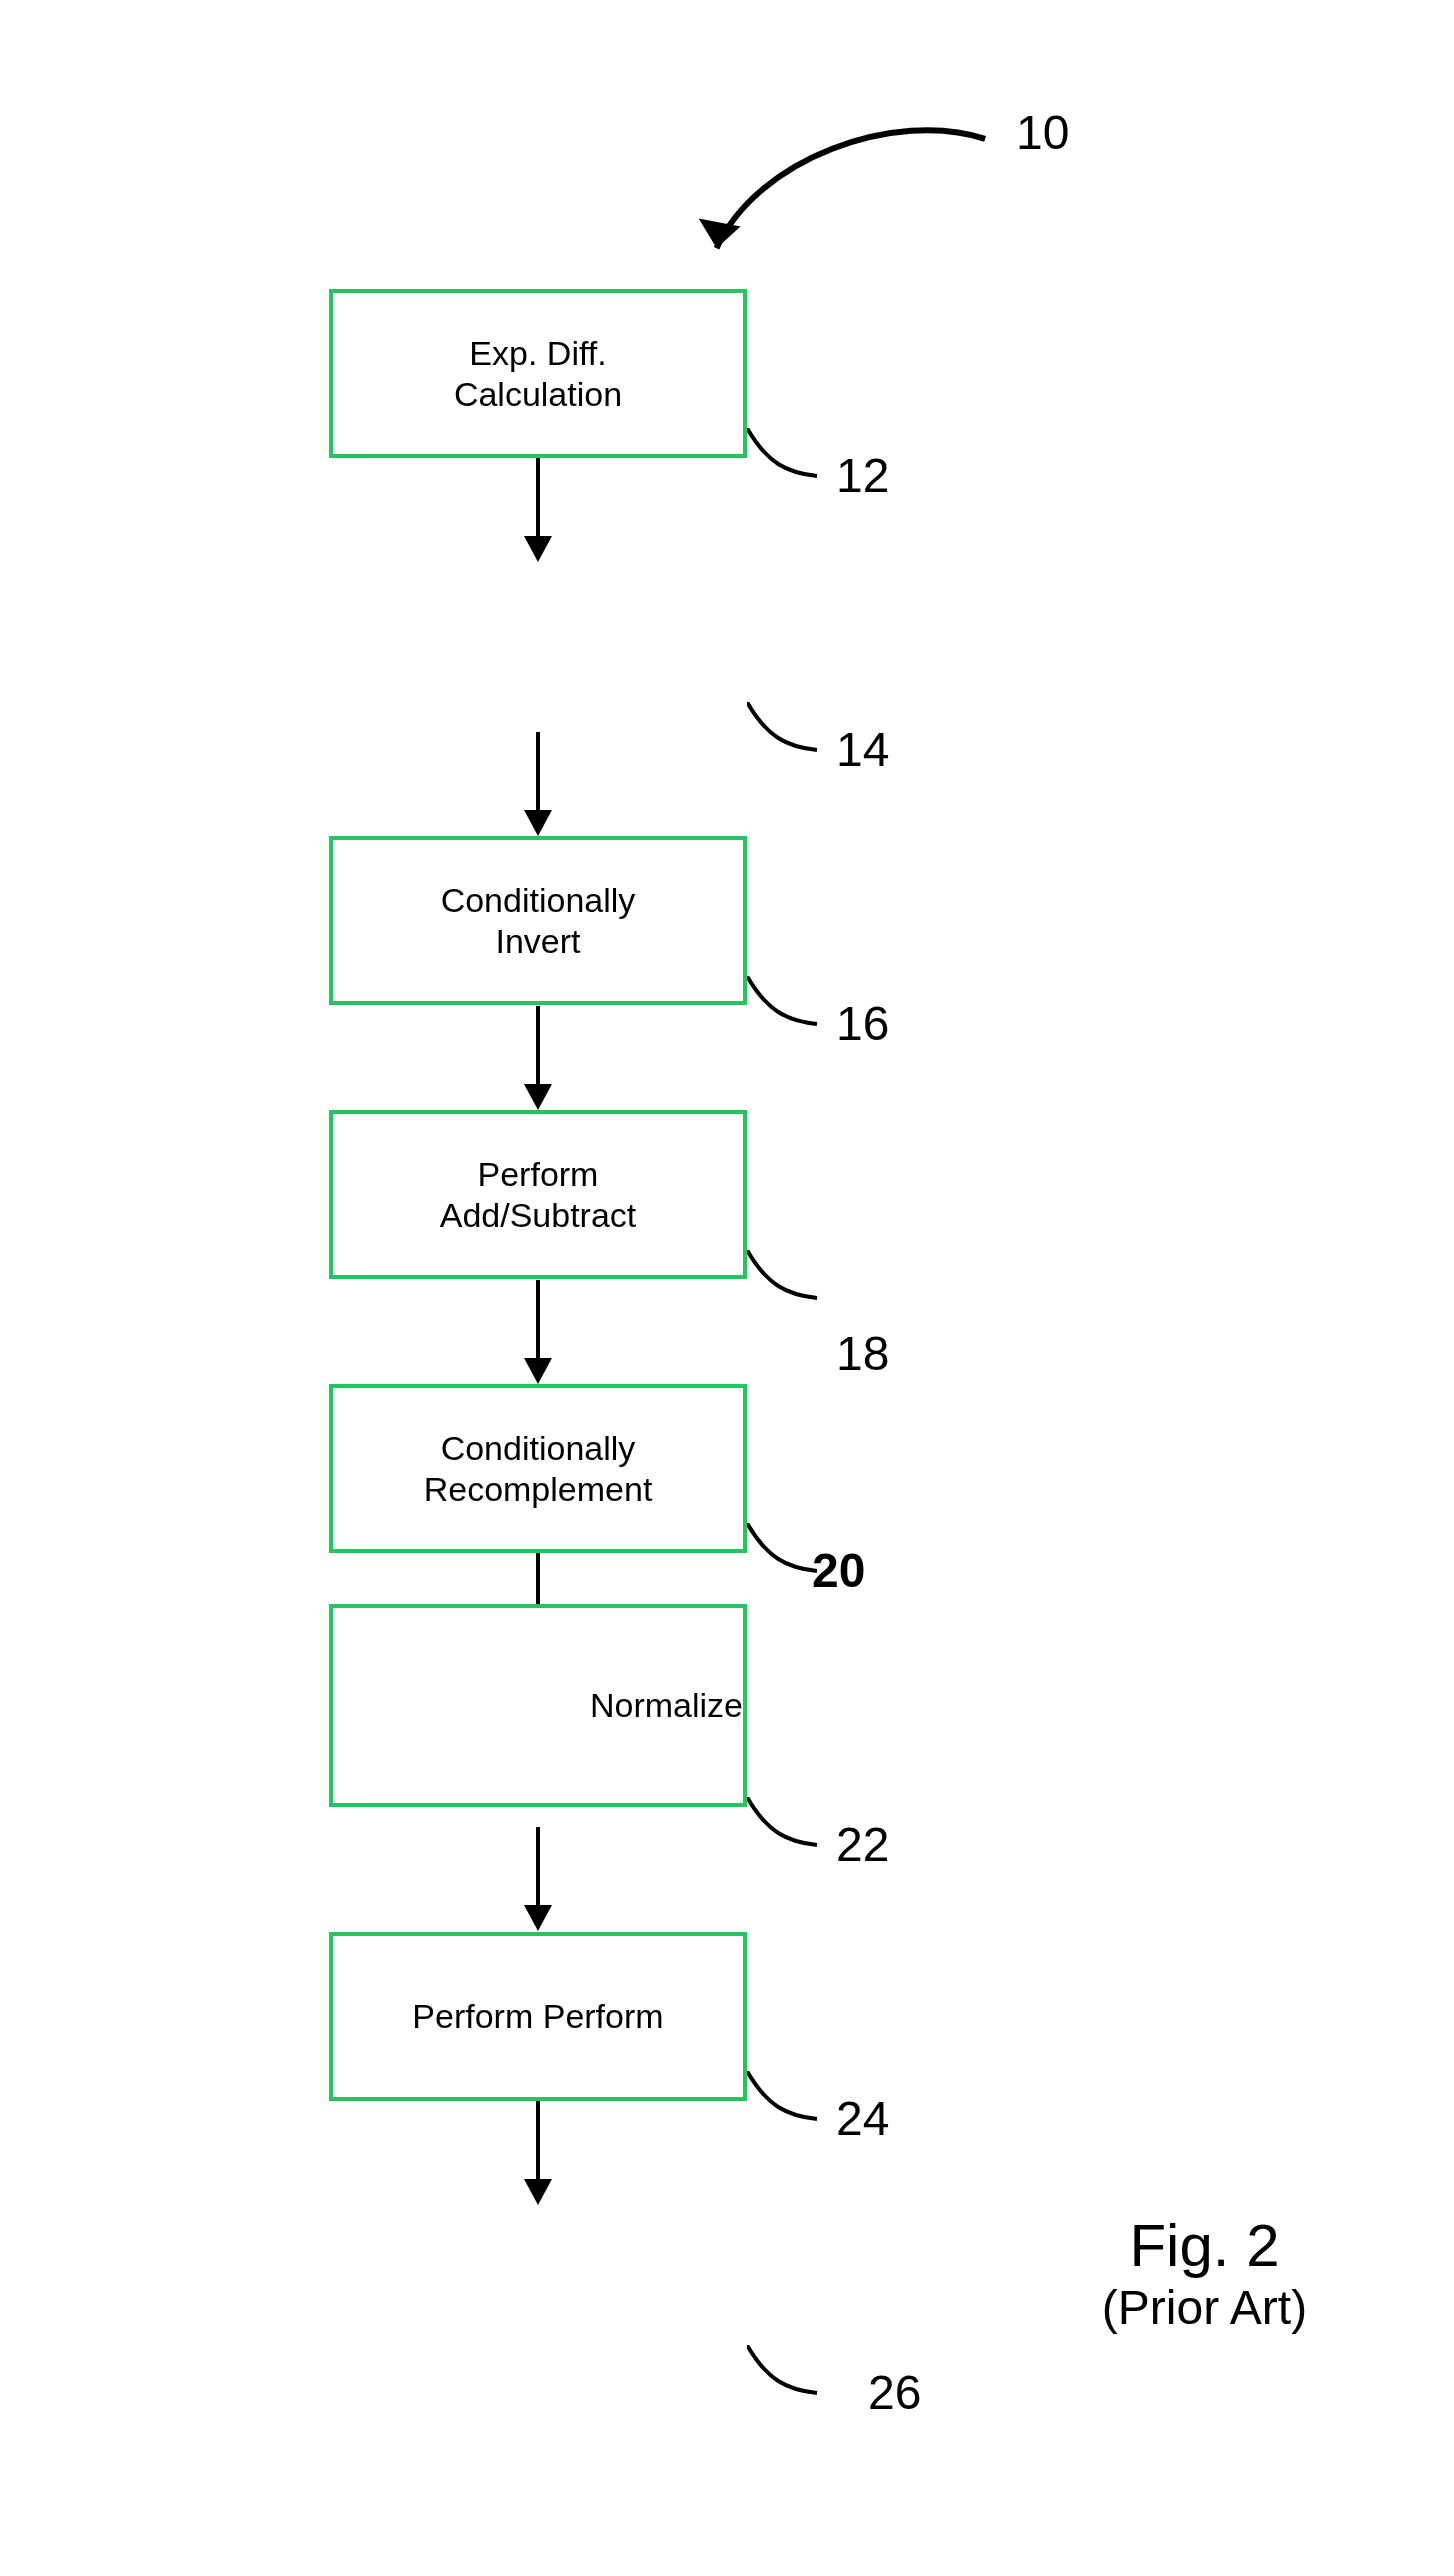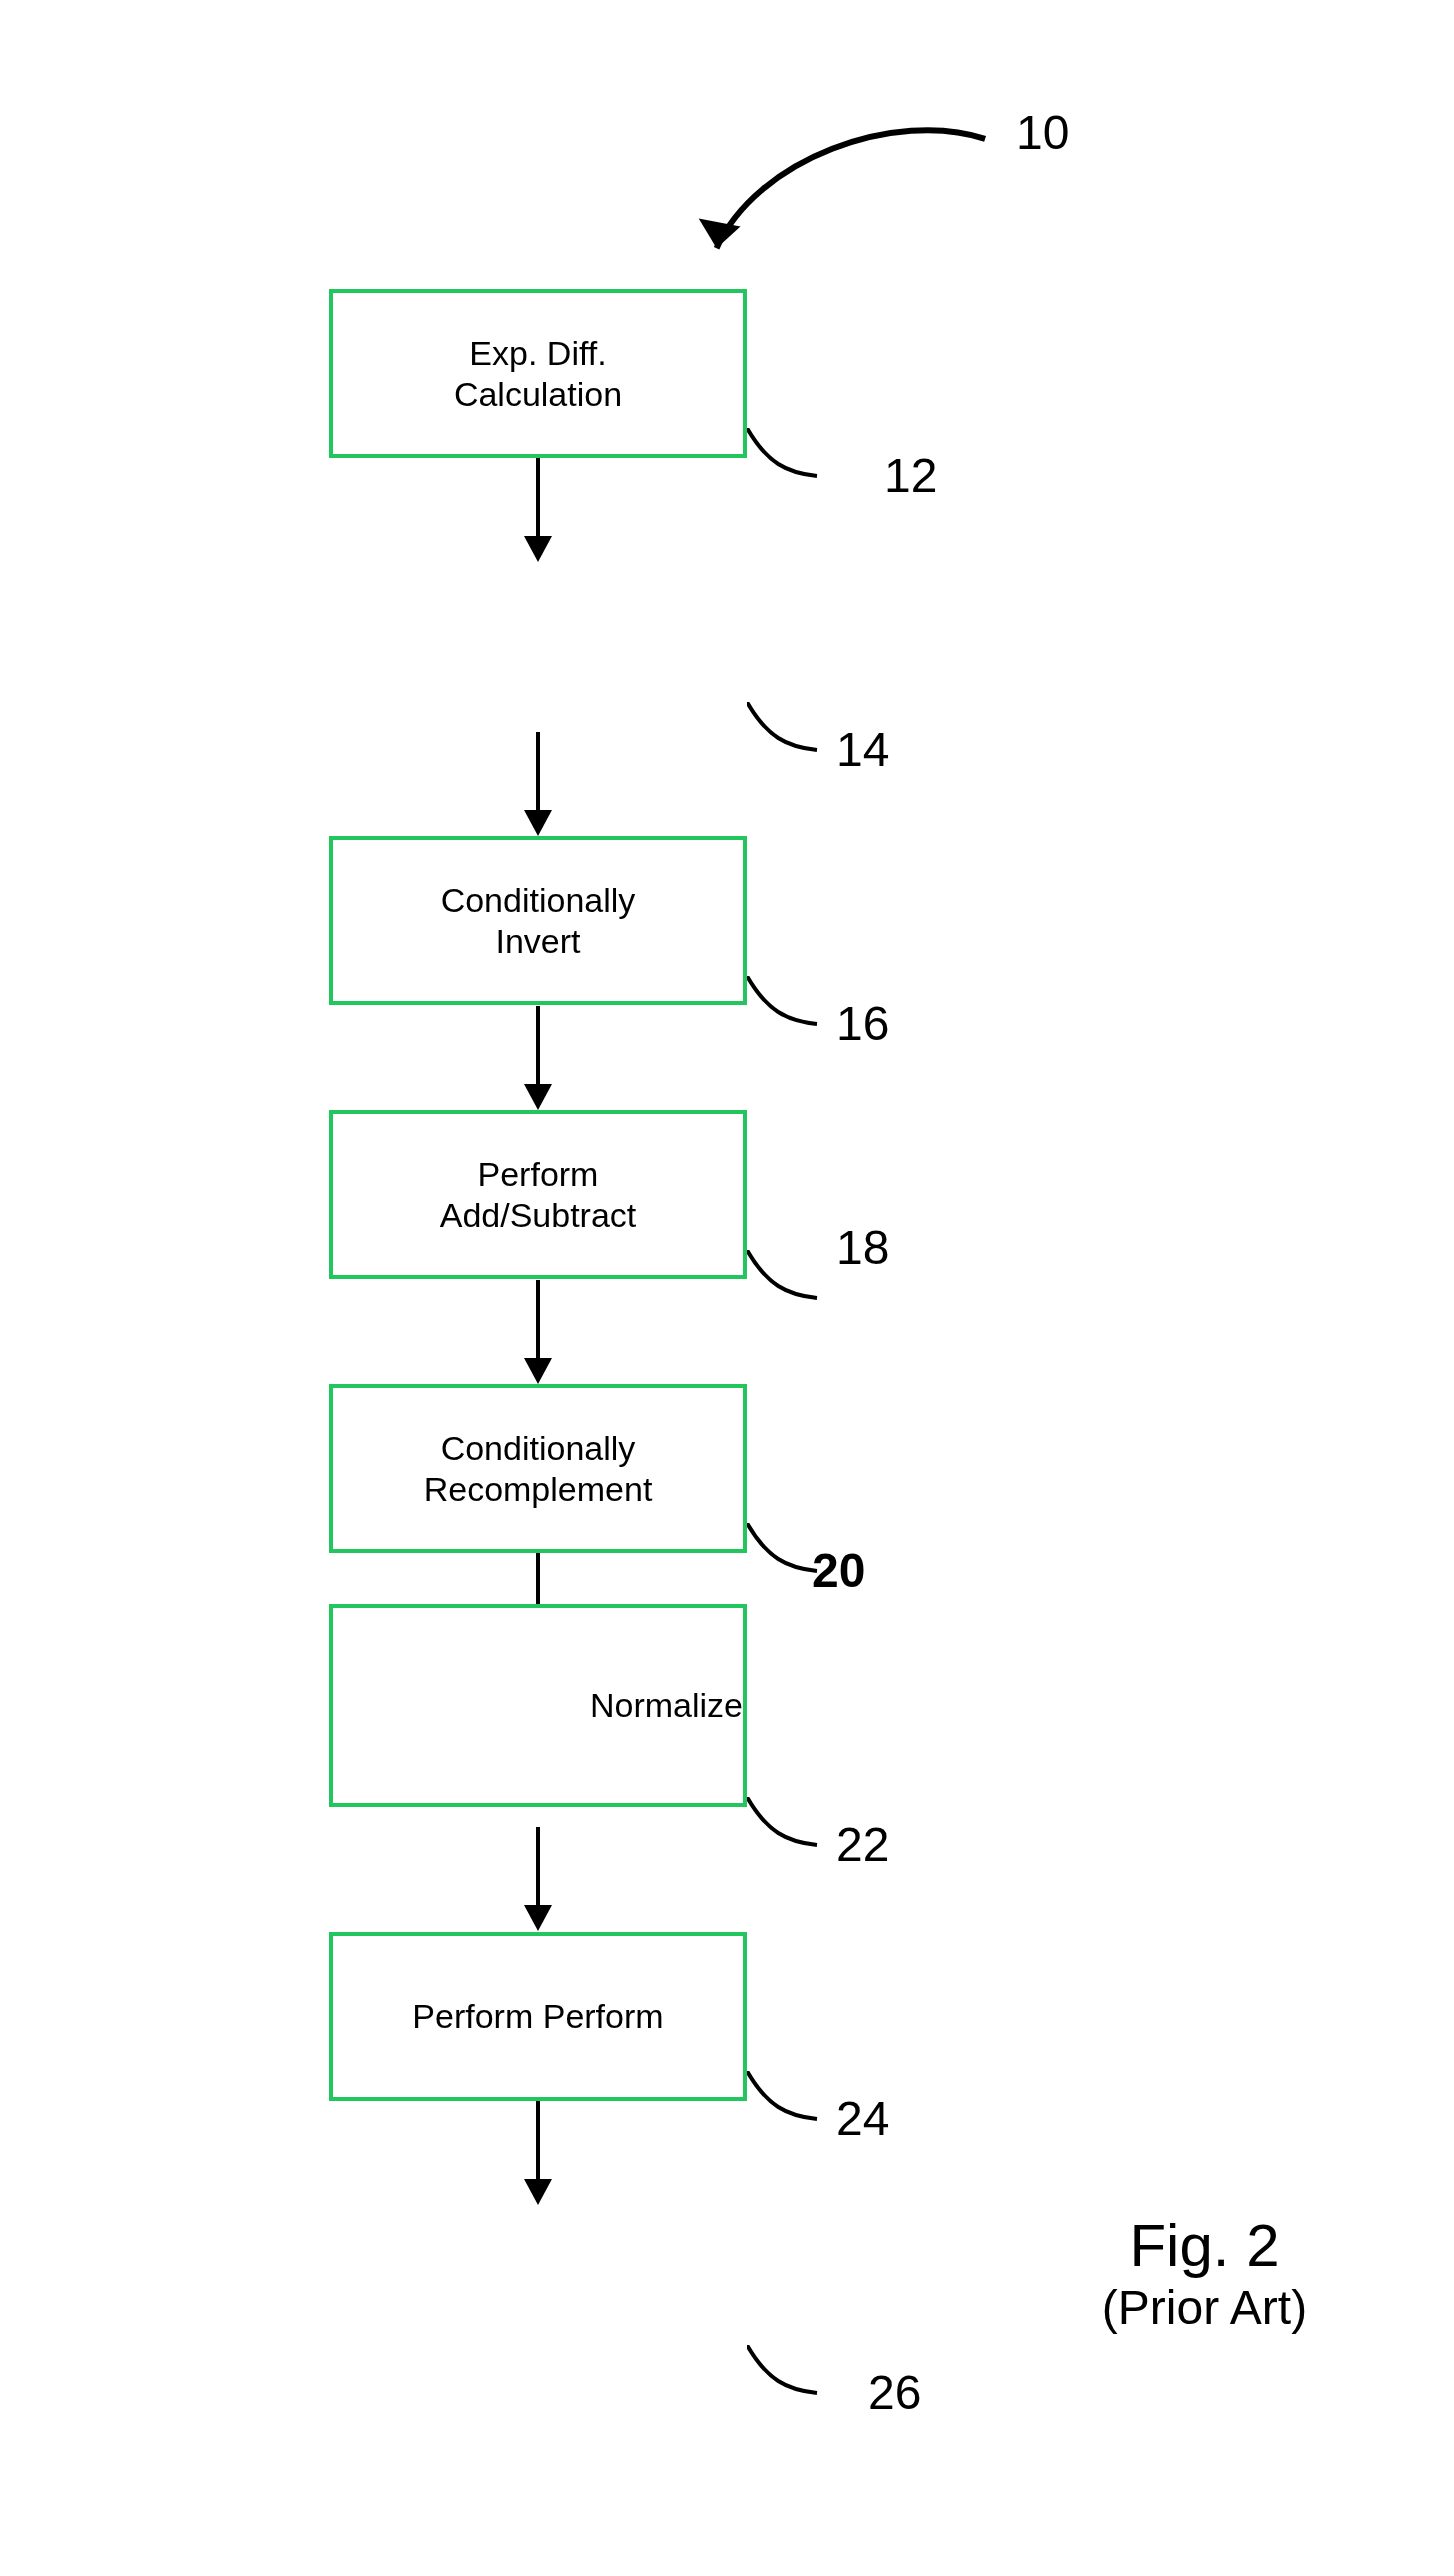--- a/index.html
+++ b/index.html
@@ -71,21 +71,21 @@
   <div class="ref-label" style="left:1016px; top:105px;">10</div>
 
   <div style="position:absolute; left:0; top:0; width:100%; height:100%;">
 
     <div class="box" style="left:329px; top:289px; width:418px; height:169px;">
       <span>Exp. Diff.<br>Calculation</span>
     </div>
     <svg style="position:absolute; left:747px; top:428px; width:80px; height:60px;" viewBox="0 0 80 60">
       <path d="M 0 0 C 20 35, 40 45, 70 48" stroke="#000" stroke-width="4" fill="none"></path>
     </svg>
-    <div class="ref-label" style="left:836px; top:448px;margin-left:48px;">12</div>
+    <div class="ref-label" style="left:836px; top:448px;">12</div>
 
     <div style="position:absolute; left:538px; top:458px; width:0; height:0;">
       <div class="arrow-line" style="top:0; height:80px;"></div>
       <div class="arrow-head" style="top:78px;"></div>
     </div>
 
     <svg style="position:absolute; left:747px; top:702px; width:80px; height:60px;" viewBox="0 0 80 60">
       <path d="M 0 0 C 20 35, 40 45, 70 48" stroke="#000" stroke-width="4" fill="none"></path>
     </svg>
     <div class="ref-label" style="left:836px; top:722px;">14</div>
@@ -107,21 +107,21 @@
       <div class="arrow-line" style="top:0; height:80px;"></div>
       <div class="arrow-head" style="top:78px;"></div>
     </div>
 
     <div class="box" style="left:329px; top:1110px; width:418px; height:169px;">
       <span>Perform<br>Add/Subtract</span>
     </div>
     <svg style="position:absolute; left:747px; top:1250px; width:80px; height:60px;" viewBox="0 0 80 60">
       <path d="M 0 0 C 20 35, 40 45, 70 48" stroke="#000" stroke-width="4" fill="none"></path>
     </svg>
-    <div class="ref-label" style="left:836px; top:1220px;">18</div>
+    <div class="ref-label" style="left:836px; top:1326px;">18</div>
 
     <div style="position:absolute; left:538px; top:1280px; width:0; height:0;">
       <div class="arrow-line" style="top:0; height:80px;"></div>
       <div class="arrow-head" style="top:78px;"></div>
     </div>
 
     <div class="box" style="left:329px; top:1384px; width:418px; height:169px;">
       <span>Conditionally<br>Recomplement</span>
     </div>
     <svg style="position:absolute; left:747px; top:1523px; width:80px; height:60px;" viewBox="0 0 80 60">

